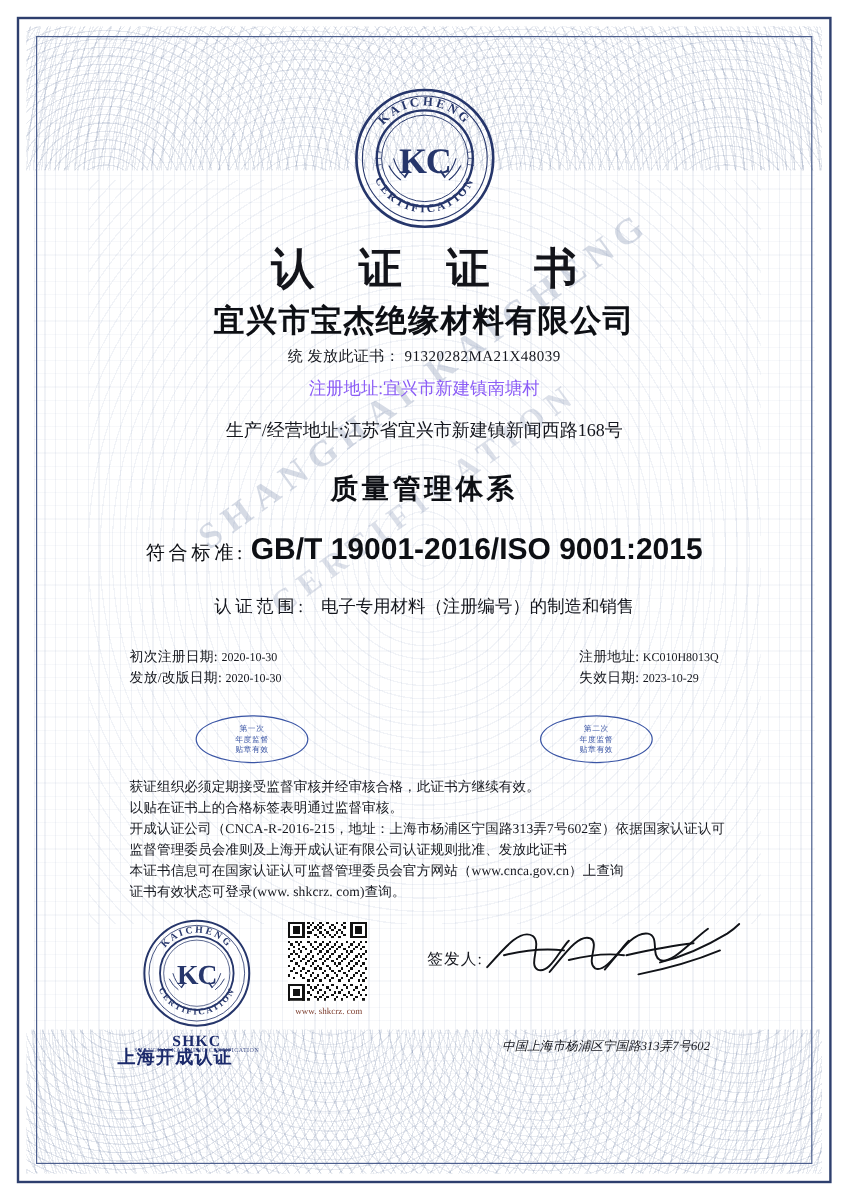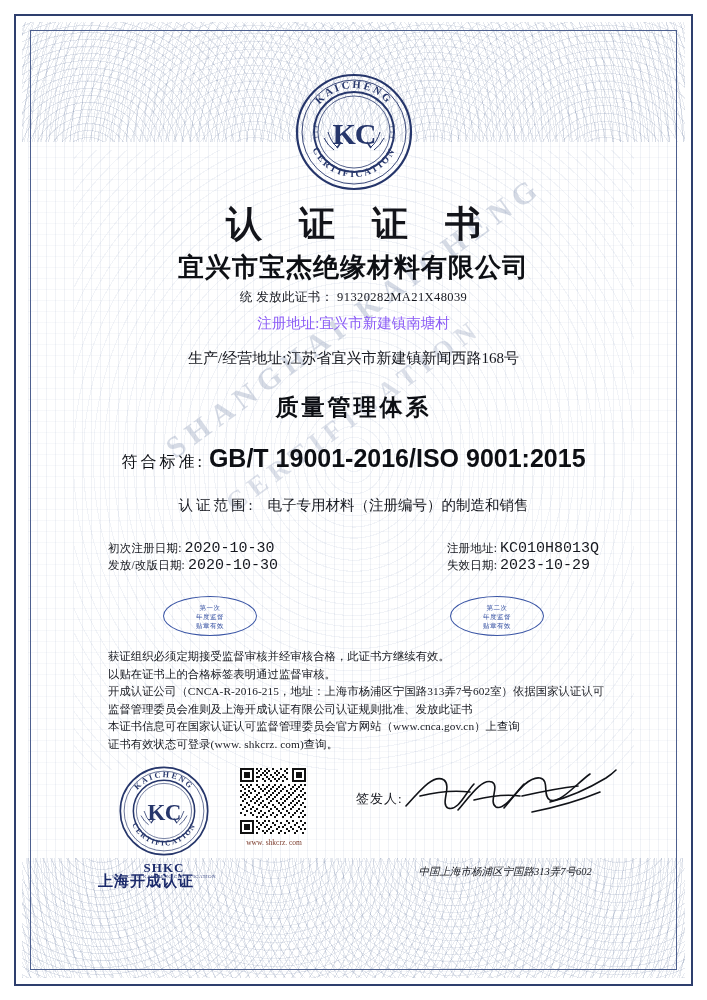--- a/index.html
+++ b/index.html
@@ -211,21 +211,21 @@
     right: 108px;
     display: flex;
     justify-content: space-between;
     font-size: 11.5px;
     color: #15171e;
   }
   .dates-col { line-height: 17px; }
   .dates-col.right { text-align: left; }
   .d-row { white-space: nowrap; }
   .d-label { letter-spacing: .2px; }
-  .d-value { font-family: Liberation Mono, monospace; font-size: 15px; }
+  .d-value { font-family: Liberation Serif, serif; font-size: 10px; }
 
   
   .oval {
     position: absolute;
     width: 92px;
     height: 38px;
     border: 1.2px solid #3a55a5;
     border-radius: 50%;
     color: #3a55a5;
     font-size: 6.5px;

